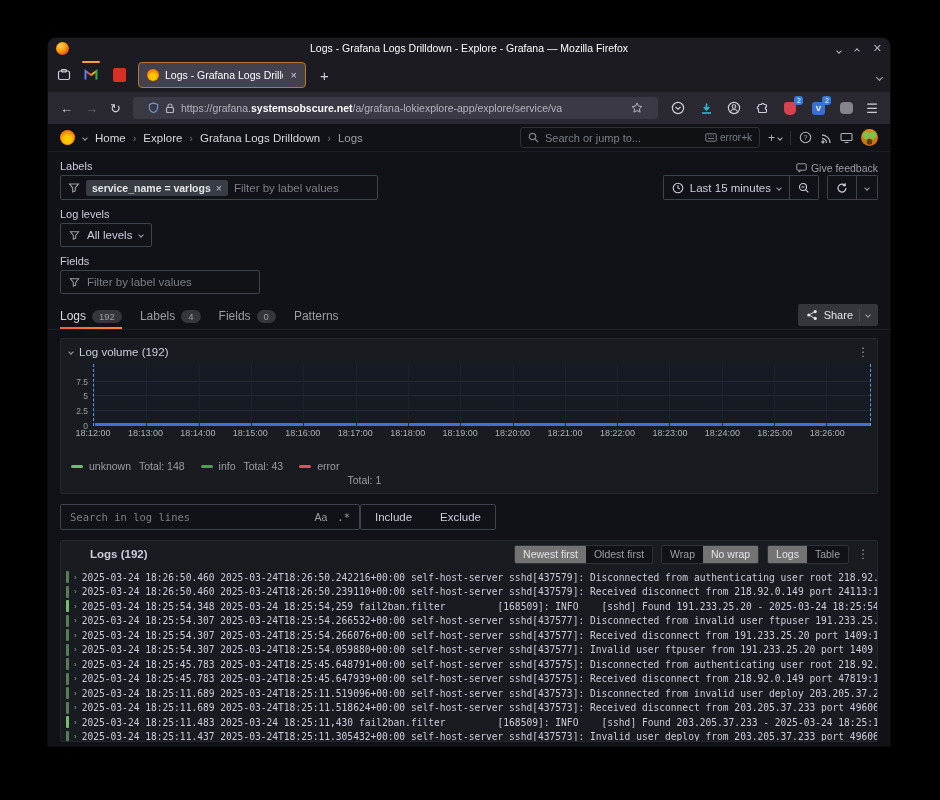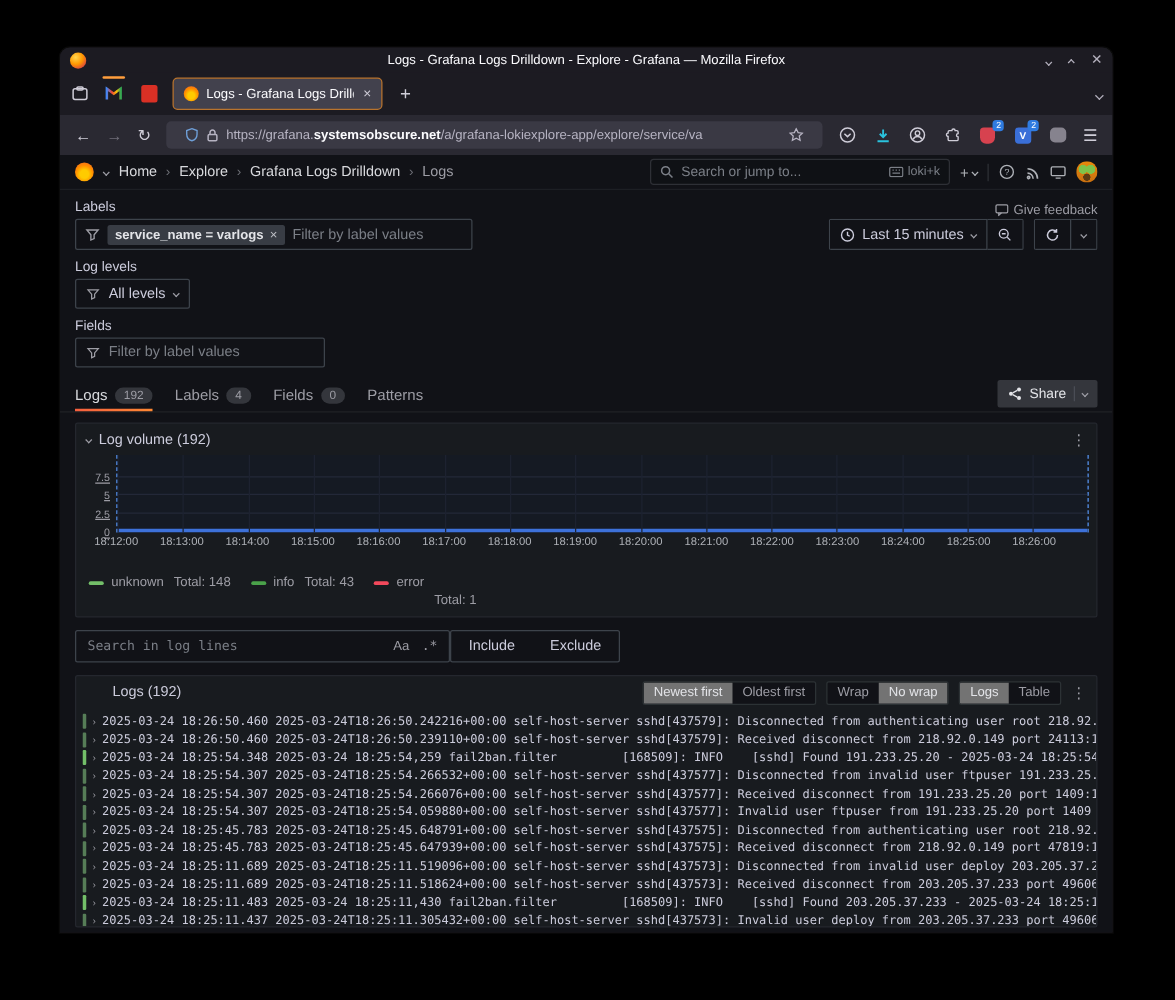--- a/index.html
+++ b/index.html
@@ -93,21 +93,21 @@
   .share-btn { margin-left:auto; height:22px; background:#34363c; border-radius:2px; display:flex; align-items:center; gap:6px; padding:0 8px; font-size:11px; color:#e3e4e8; margin-bottom:3px; }
   .share-btn .vd { width:1px; height:12px; background:#4a4d55; }
   .tabs-divider { height:1px; background:#202226; margin:0 -12px 8px; }
 
   .panel { border:1px solid #24272e; border-radius:2px; background:#181b1f; }
   .panel-hd { height:25px; display:flex; align-items:center; gap:6px; padding:0 8px; font-size:11.5px; color:#ccccdc; }
   .kebab { margin-left:auto; color:#9d9da5; font-size:12px; }
 
   .chart-wrap { display:flex; padding:0 6px; height:62px; }
   .y-axis { width:26px; position:relative; flex:none; }
-  .y-axis span { position:absolute; right:5px; transform:translateY(-50%); font-size:8.5px; color:#9d9da5;text-decoration:underline; }
+  .y-axis span { position:absolute; right:5px; transform:translateY(-50%); font-size:8.5px; color:#9d9da5; }
   .plot { flex:1; position:relative; background:#151a23; border-left:1px dashed #5794f2; border-right:1px dashed #5794f2; overflow:hidden; }
   .gridline { position:absolute; left:0; right:0; height:1px; background:#232838; }
   .vline { position:absolute; top:0; bottom:0; width:1px; background:#1d2230; }
   .baseline { position:absolute; left:0; right:0; bottom:0; height:3px; background:#3d71d9; }
   .bar { position:absolute; bottom:2px; width:3px; display:flex; flex-direction:column-reverse; }
   .bar i { display:block; width:100%; }
   .x-axis { position:relative; height:13px; margin:2px 6px 0 32px; }
   .x-axis span { position:absolute; transform:translateX(-50%); font-size:9px; color:#aeb1b7; white-space:nowrap; }
   .legend { display:flex; align-items:center; gap:16px; padding:5px 10px 7px; }
   .leg-item { display:flex; align-items:center; gap:6px; font-size:10.5px; color:#9d9da5; }
@@ -116,21 +116,21 @@
   .search-row { display:flex; align-items:center; margin:10px 0; }
   .search-box { width:300px; height:26px; border:1px solid #3d434b; border-radius:2px; display:flex; align-items:center; gap:10px; padding:0 9px; }
   .mono { font-family:"DejaVu Sans Mono", monospace; }
   .sb-ph { font-size:10.5px; color:#7b7f87; flex:1; }
   .sb-op { font-size:10.5px; color:#9d9da5; }
   .incl-group { height:26px; border:1px solid #3d434b; border-radius:2px; display:flex; align-items:center; }
   .incl-group span { font-size:11.5px; color:#ccccdc; padding:0 14px; }
 
   .logs-panel { flex:1; display:flex; flex-direction:column; overflow:hidden; margin-bottom:4px; }
   .logs-hd { height:26px; display:flex; align-items:center; gap:8px; padding:0 8px; flex:none; }
-  .logs-title { font-size:11.5px; font-weight:normal; color:#ccccdc;padding-left:21px; }
+  .logs-title { font-size:11.5px; font-weight:bold; color:#ccccdc;padding-left:21px; }
   .tg-spacer { flex:1; }
   .toggle { height:19px; background:#111217; border:1px solid #2c3235; border-radius:2px; display:flex; overflow:hidden; }
   .toggle span { font-size:10.5px; color:#9d9da5; padding:2px 8px; white-space:nowrap; }
   .toggle span.sel { background:#737373; color:#e3e4e8; }
   .log-rows { flex:1; overflow:hidden; padding:3px 0 0 5px; }
   .log-row { display:flex; align-items:center; gap:5px; height:14.5px; white-space:pre; overflow:hidden; }
   .lvl { width:3px; height:12px; flex:none; border-radius:1px; }
   .lvl.unknown { background:#567d57; }
   .lvl.info { background:#73bf69; }
   .l-chev { color:#9d9da5; font-size:8px; flex:none; }
@@ -264,21 +264,21 @@
         <svg width="11" height="11" viewBox="0 0 11 11">
             <circle cx="4.5" cy="4.5" r="3.2" fill="none" stroke="#7b7f87" stroke-width="1.2"></circle>
             <path d="M7 7l3 3" stroke="#7b7f87" stroke-width="1.2"></path>
           </svg>
         <span class="ph">Search or jump to...</span>
         <span class="kbd">
           <svg width="12" height="9" viewBox="0 0 12 9">
               <rect x=".8" y=".8" width="10.4" height="7.4" rx="1" fill="none" stroke="#7b7f87"></rect>
               <path d="M3 3h1M5.5 3h1M8 3h1M3 5.5h6" stroke="#7b7f87"></path>
             </svg>
-          <span>loki+k</span>
+          <span>error+k</span>
         </span>
       </div>
       <span class="hdr-ic">+ <i class="chv sm"></i></span>
       <span class="hdr-divider"></span>
       <span class="hdr-ic">
         <svg width="13" height="13" viewBox="0 0 13 13">
             <circle cx="6.5" cy="6.5" r="5.2" fill="none" stroke="#aeb1b7" stroke-width="1.1"></circle>
             <text x="6.5" y="9" font-size="7" fill="#aeb1b7" text-anchor="middle" font-family="Liberation Sans">?</text>
           </svg>
       </span>

